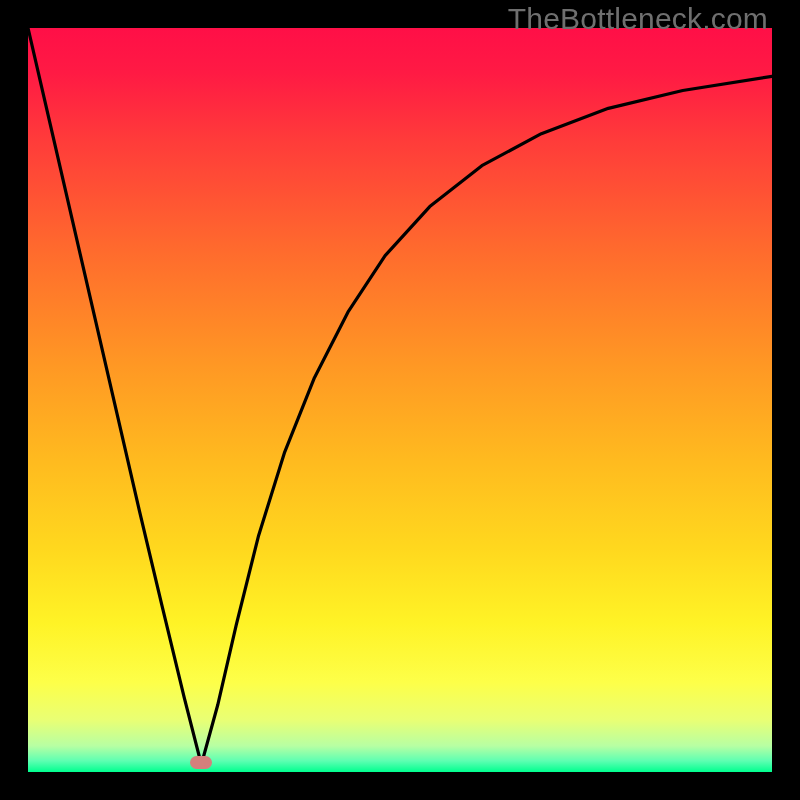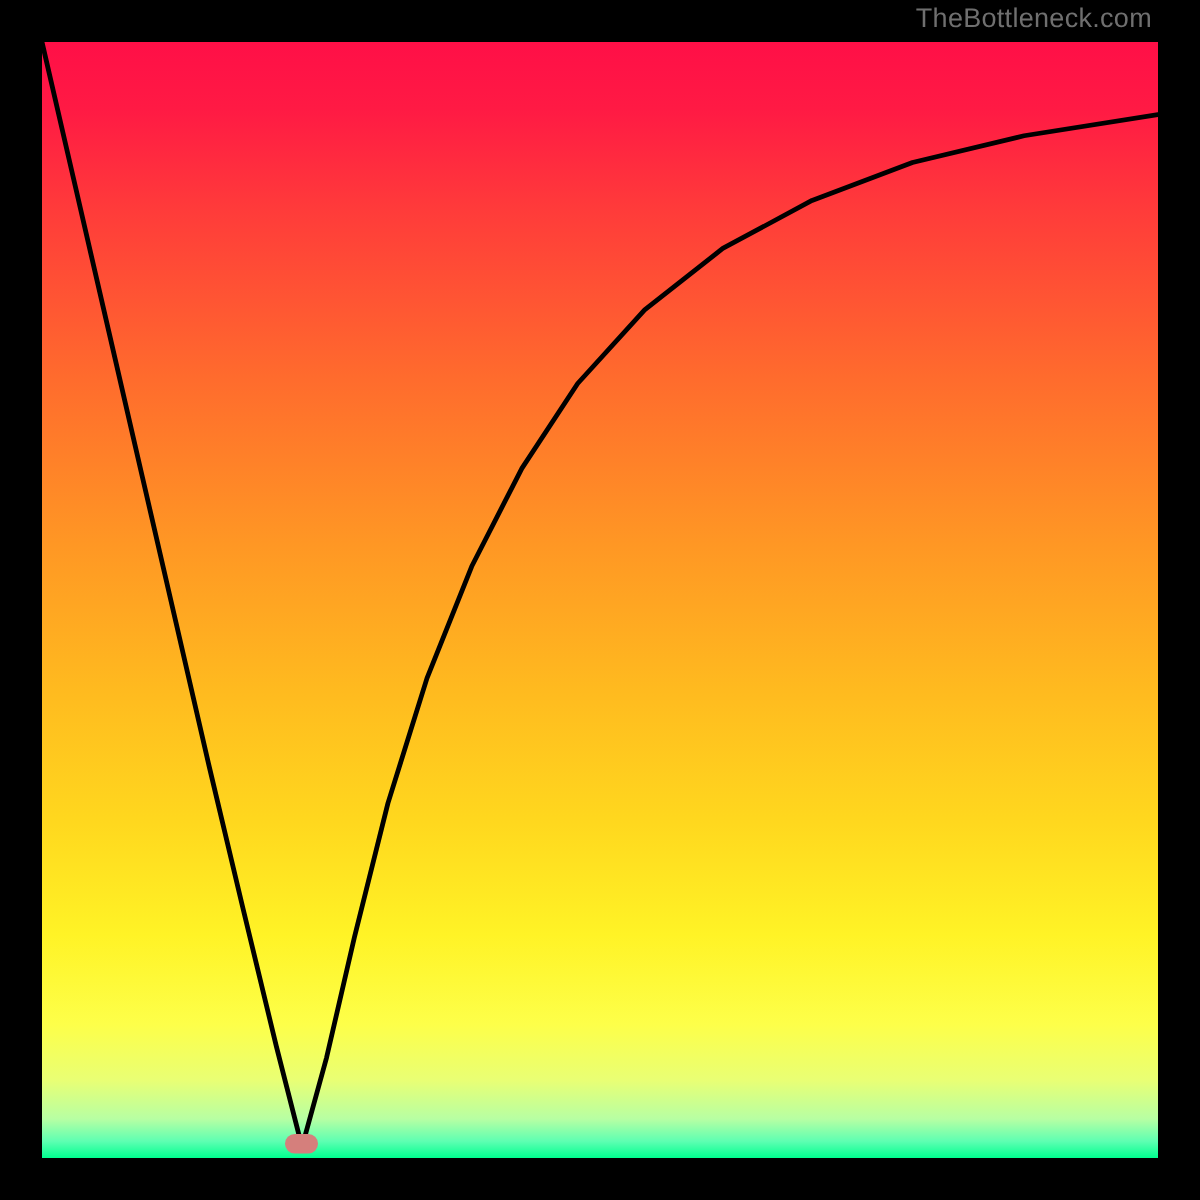--- a/index.html
+++ b/index.html
@@ -23,21 +23,21 @@
     position: absolute;
     left: 0;
     top: 0;
     width: 744px;
     height: 744px;
   }
   .watermark {
     position: absolute;
     top: 2px;
     right: 32px;
-    font-size: 18px;
+    font-size: 30px;
     font-weight: 500;
     color: #6f6f6f;
     letter-spacing: 0.2px;
   }
   .curve-svg {
     position: absolute;
     left: 28px;
     top: 28px;
     width: 744px;
     height: 744px;

